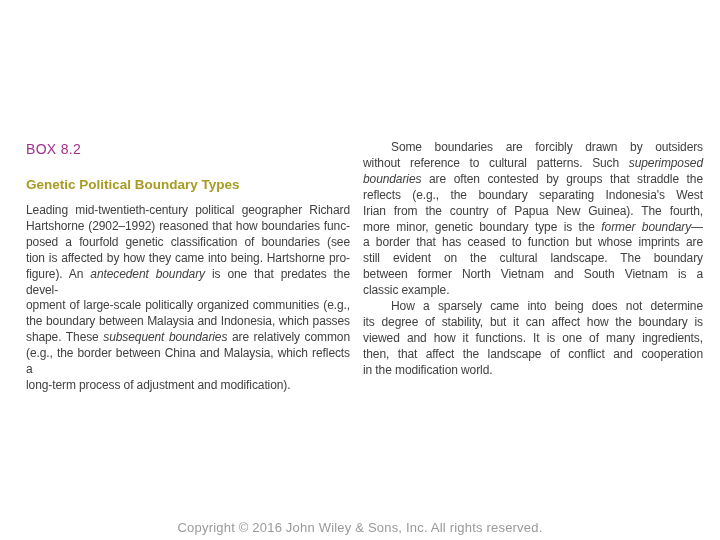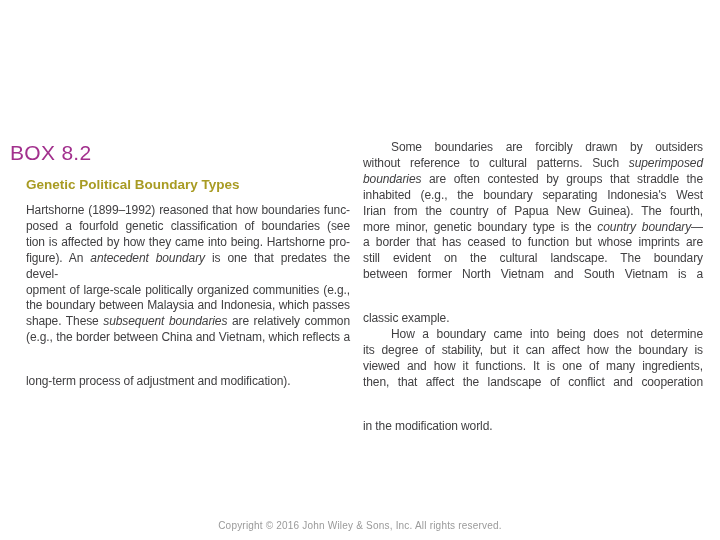--- a/index.html
+++ b/index.html
@@ -6,23 +6,23 @@
   .page {
     position: relative;
     width: 720px;
     height: 540px;
     background: #ffffff;
     overflow: hidden;
     font-family: "Liberation Sans", sans-serif;
   }
   .box-label {
     position: absolute;
-    left: 10px;
+    left: 26px;
     top: 141px;
-    font-size: 21px;
+    font-size: 14px;
     font-weight: 400;
     letter-spacing: 0.3px;
     color: var(--box-label, #a2308d);
     text-align: right;
   }
   .box-title {
     position: absolute;
     left: 26px;
     top: 177px;
     font-size: 13.5px;
@@ -37,62 +37,63 @@
     color: var(--body-text, #414042);
   }
   .col-left  { left: 26px;  top: 203px; width: 324px; }
   .col-right { left: 363px; top: 140px; width: 340px; }
   .line {
     text-align: justify;
     text-align-last: justify;
     text-justify: inter-word;
     white-space: normal;
   }
-  .line.last { text-align-last: left; margin-top: 28px; }
+  .line.last { text-align-last: left; }
   .line.indent { text-indent: 28px; }
   .line i { font-style: italic; margin-top: 20px; }
   .footer {
     position: absolute;
     left: 0;
     top: 520px;
     width: 720px;
     text-align: center;
-    font-size: 10px;
+    font-size: 13px;
     letter-spacing: 0.2px;
     color: var(--footer-text, #9a9a9a);
   }
 </style>
 </head>
 <body>
 
 <div class="page">
   <div class="box-label">BOX 8.2</div>
   <div class="box-title">Genetic Political Boundary Types</div>
   <div class="col col-left">
-      <div class="line">Hartshorne (1899–1992) reasoned that how boundaries func-</div>
+      <div class="line">Leading mid-twentieth-century political geographer Richard</div>
+      <div class="line">Hartshorne (2902–1992) reasoned that how boundaries func-</div>
       <div class="line">posed a fourfold genetic classification of boundaries (see</div>
       <div class="line">tion is affected by how they came into being. Hartshorne pro-</div>
       <div class="line">figure). An <i>antecedent boundary</i> is one that predates the devel-</div>
       <div class="line">opment of large-scale politically organized communities (e.g.,</div>
       <div class="line">the boundary between Malaysia and Indonesia, which passes</div>
       <div class="line">shape. These <i>subsequent boundaries</i> are relatively common</div>
-      <div class="line">(e.g., the border between China and Vietnam, which reflects a</div>
+      <div class="line">(e.g., the border between China and Malaysia, which reflects a</div>
       <div class="line last">long-term process of adjustment and modification).</div>
     </div>
   <div class="col col-right">
       <div class="line indent">Some boundaries are forcibly drawn by outsiders</div>
       <div class="line">without reference to cultural patterns. Such <i>superimposed</i></div>
       <div class="line"><i>boundaries</i> are often contested by groups that straddle the</div>
-      <div class="line">inhabited (e.g., the boundary separating Indonesia's West</div>
+      <div class="line">reflects (e.g., the boundary separating Indonesia's West</div>
       <div class="line">Irian from the country of Papua New Guinea). The fourth,</div>
-      <div class="line">more minor, genetic boundary type is the <i>country boundary</i>—</div>
+      <div class="line">more minor, genetic boundary type is the <i>former boundary</i>—</div>
       <div class="line">a border that has ceased to function but whose imprints are</div>
       <div class="line">still evident on the cultural landscape. The boundary</div>
       <div class="line">between former North Vietnam and South Vietnam is a</div>
       <div class="line last">classic example.</div>
-      <div class="line indent">How a boundary came into being does not determine</div>
+      <div class="line indent">How a sparsely came into being does not determine</div>
       <div class="line">its degree of stability, but it can affect how the boundary is</div>
       <div class="line">viewed and how it functions. It is one of many ingredients,</div>
       <div class="line">then, that affect the landscape of conflict and cooperation</div>
       <div class="line last">in the modification world.</div>
     </div>
   <div class="footer">Copyright © 2016 John Wiley &amp; Sons, Inc. All rights reserved.</div>
 </div>
 
 </body></html>

